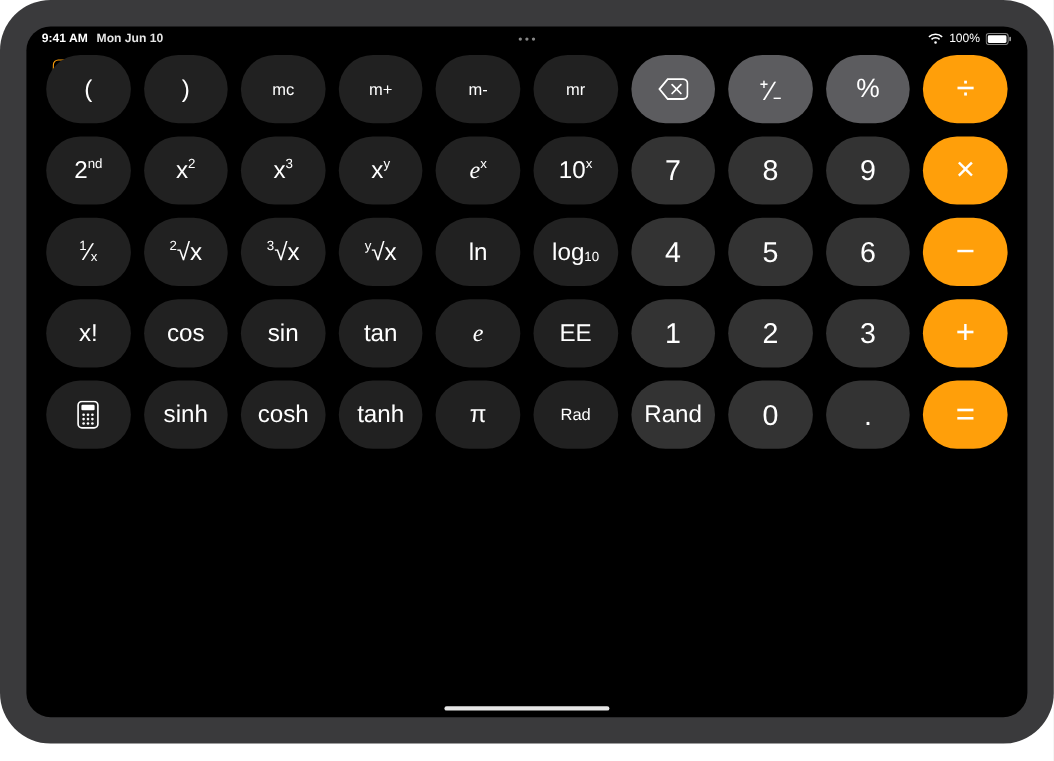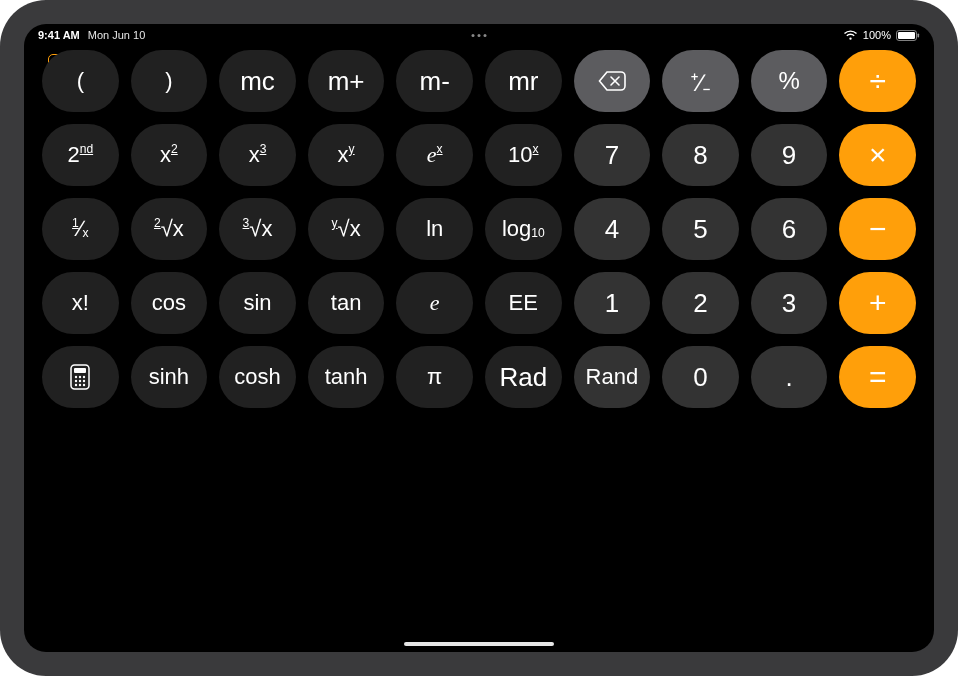--- a/index.html
+++ b/index.html
@@ -12,21 +12,21 @@
     width: 100%; height: 100%; background: #000; border-radius: 22px;
     position: relative; overflow: hidden; display: flex; flex-direction: column;
   }
   
   .status-bar {
     height: 20px; display: flex; align-items: center; justify-content: space-between;
     padding: 2px 14px 0 14px; color: #fff; font-size: 11px; font-weight: 500;
   }
   .status-left { display: flex; gap: 8px; align-items: baseline; }
   .status-left .time { font-weight: 600; }
-  .status-left .date { font-weight: 400; opacity: .9; }
+  .status-left .date { font-weight: 700; opacity: .9; }
   .status-center { position:absolute; left:50%; transform:translateX(-50%); display:flex; gap:3px; }
   .status-center .dot { width:3px; height:3px; border-radius:50%; background:#888; }
   .status-right { display: flex; align-items: center; gap: 5px; }
   .wifi svg, .battery svg { display:block; }
   .pct { font-size:11px;text-align:right; }
   
   .top-btn {
     position: absolute; top: 30px; left: 24px; width: 32px; height: 22px;
     border: 1.6px solid #ff9f0a; border-radius: 5px; display:flex;
   }
@@ -45,25 +45,25 @@
   }
   .key {
     height: 62px; border-radius: 32px; display:flex; align-items:center; justify-content:center;
     color:#fff; font-size: 22px; font-weight: 400; cursor:pointer; user-select:none;
     position: relative;
   }
   .k-dark  { background:#212121; }
   .k-num   { background:#333333; font-size:26px; }
   .k-light { background:#5c5c5f; font-size:24px; }
   .k-op    { background:#ff9f0a; font-size:30px; font-weight:500; }
-  .key sup { font-size: 0.55em; position: relative; top:-0.5em;text-decoration:underline; }
+  .key sup { font-size: 0.55em; position: relative; top:-0.5em; }
   .key sub { font-size: 0.55em; position: relative; top: 0.35em; }
   .key .it { font-style: italic; font-family: Georgia, "Times New Roman", serif; }
   .key.small-txt { font-size:22px; }
-  .key.med-txt { font-size:26px; }
+  .key.med-txt { font-size:15px; }
   .key svg { display:block; }
   
   .home-ind { position:absolute; bottom:6px; left:50%; transform:translateX(-50%); width:150px; height:4px; border-radius:3px; background:#fff; opacity:.9; }
 </style>
 </head>
 <body>
 
 <div class="device">
   <div class="screen">
 

